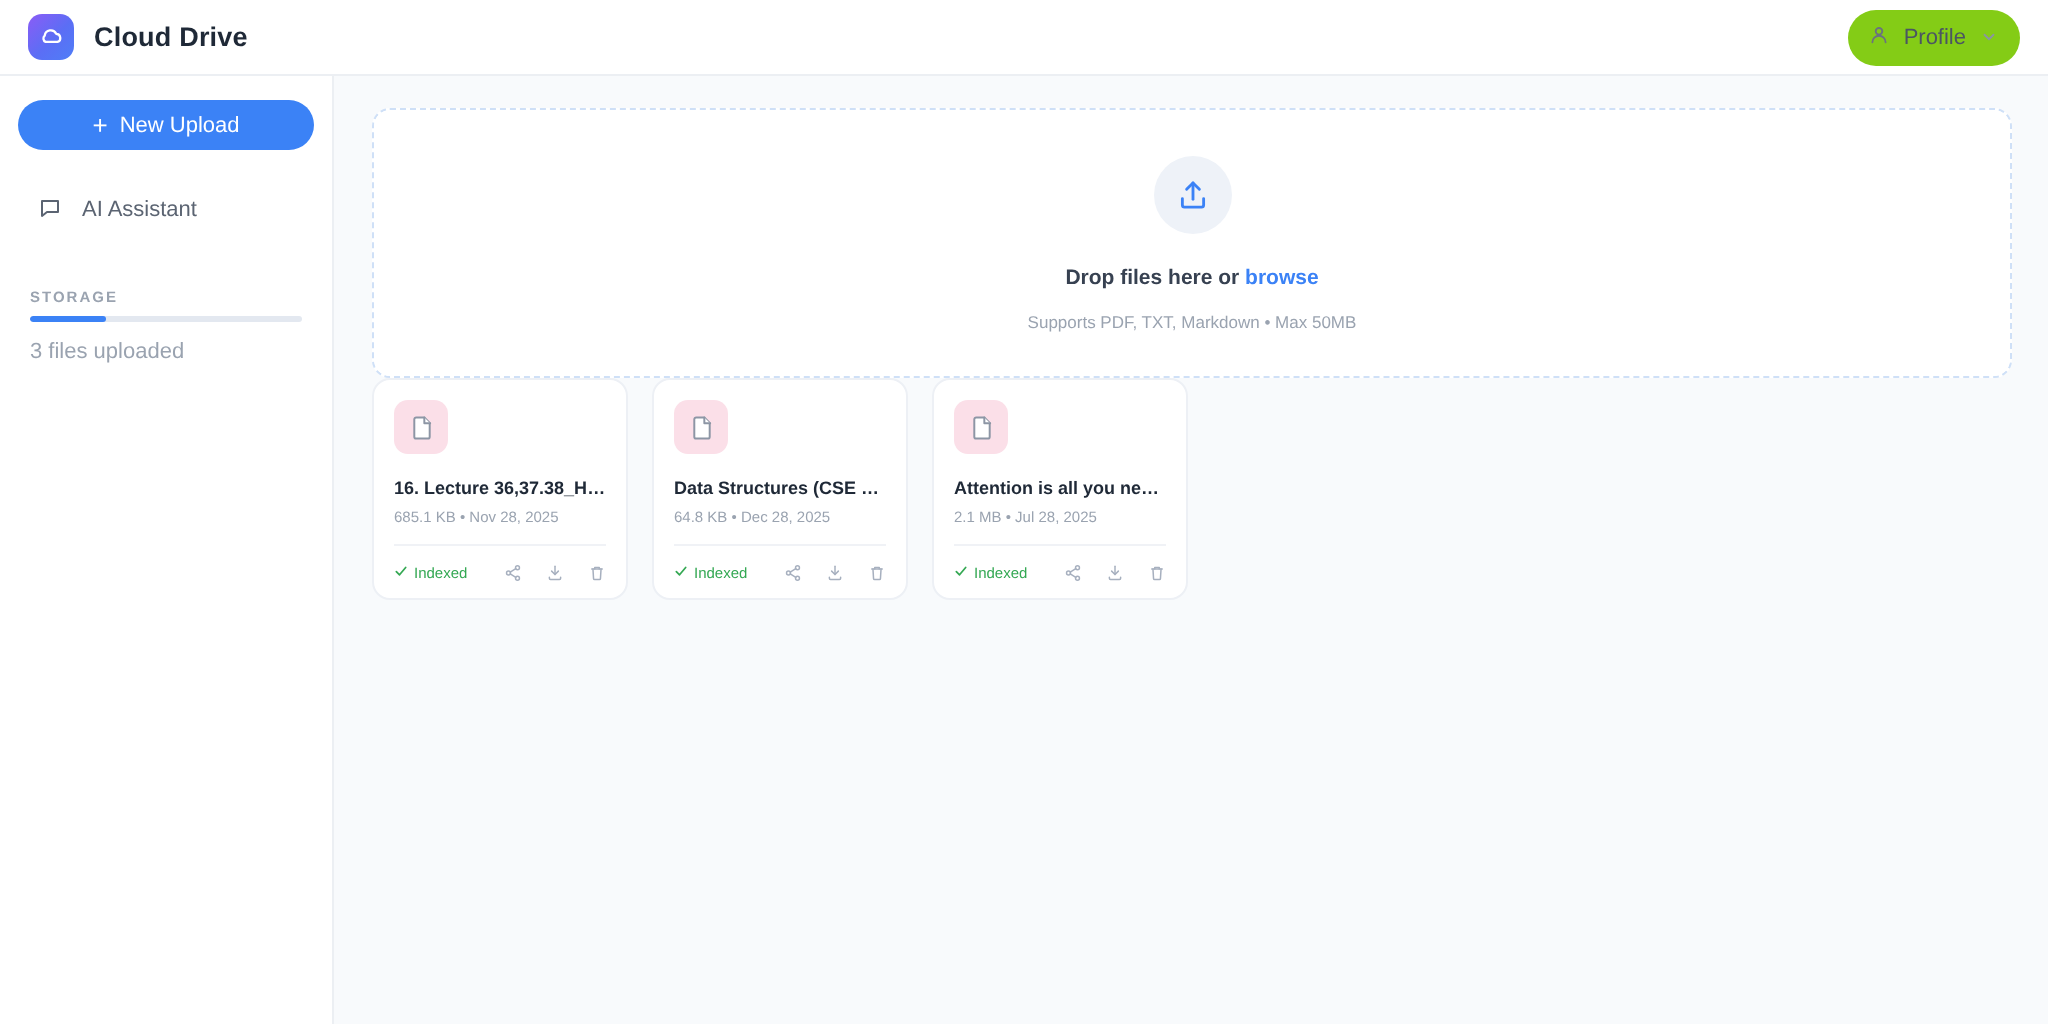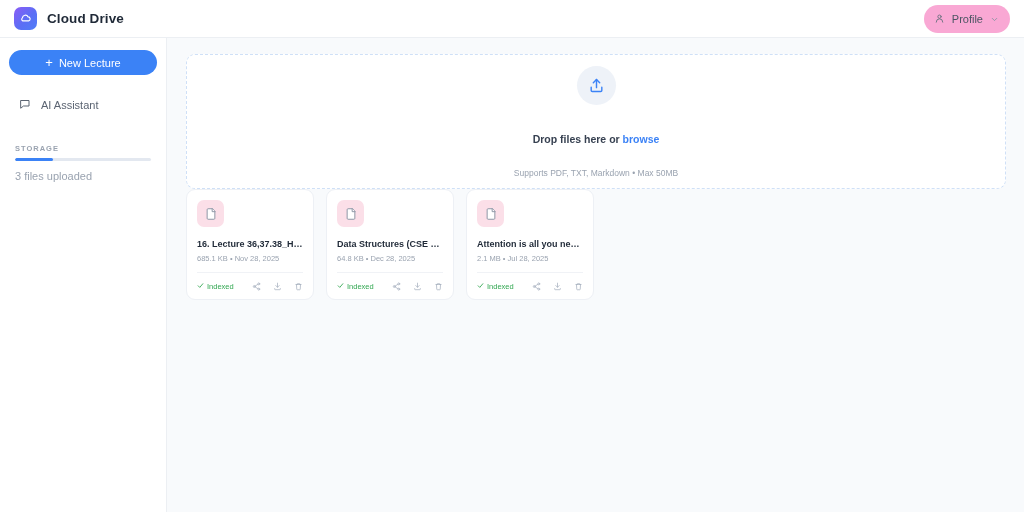--- a/index.html
+++ b/index.html
@@ -23,21 +23,21 @@
   .brand { display: flex; align-items: center; gap: 10px; }
   .logo-tile {
     width: 23px; height: 23px; border-radius: 7px;
     background: linear-gradient(135deg, #8b5cf6 0%, #5b6ef5 55%, #4f7ef7 100%);
     display: flex; align-items: center; justify-content: center;
   }
   .brand-name { font-size: 13.5px; font-weight: bold; color: #1f2937; letter-spacing: .1px; }
 
   .profile-btn {
     display: flex; align-items: center; gap: 7px;
-    background: #f9a8d4; border-radius: 14px;
+    background: #84cc16; border-radius: 14px;
     padding: 5px 11px 5px 10px;
     cursor: pointer;
   }
   .profile-label { font-size: 11px; color: #4b5563; font-weight: 500; }
 
   
   .body { flex: 1; display: flex; min-height: 0; }
 
   
   .sidebar {
@@ -76,21 +76,21 @@
   
   .main { flex: 1; background: #f8fafc; padding: 16px 18px 0 19px; overflow: hidden; }
 
   .dropzone {
     height: 135px;
     background: #ffffff;
     border: 1.4px dashed #cfe0f7;
     border-radius: 9px;
     display: flex; flex-direction: column;
     align-items: center; justify-content: center;
-    gap: 16px; cursor: pointer;
+    gap: 4px; cursor: pointer;
   }
   .up-circle {
     width: 39px; height: 39px; border-radius: 50%;
     background: #eef2f8;
     display: flex; align-items: center; justify-content: center;
     margin-bottom: 12px;
   }
   .dz-main { font-size: 10.5px; color: #374151; font-weight: bold; }
   .dz-main .browse { color: #3b82f6; font-weight: bold; }
   .dz-sub { font-size: 8.5px; color: #9aa3b0; margin-top: 7px; }
@@ -155,21 +155,21 @@
         </svg>
       </span>
     </div>
   </div>
 
   <div class="body">
 
     <div class="sidebar">
       <button class="new-upload">
         <span class="plus">+</span>
-        <span>New Lecture</span>
+        <span>New Upload</span>
       </button>
 
       <div class="nav">
         <div class="nav-item">
           <span>
             <svg width="12" height="12" viewBox="0 0 24 24" fill="none" stroke="#5b6472" stroke-width="2" stroke-linecap="round" stroke-linejoin="round">
               <path d="M4 5h16v11H9l-5 4z"></path>
             </svg>
           </span>
           <span>AI Assistant</span>

